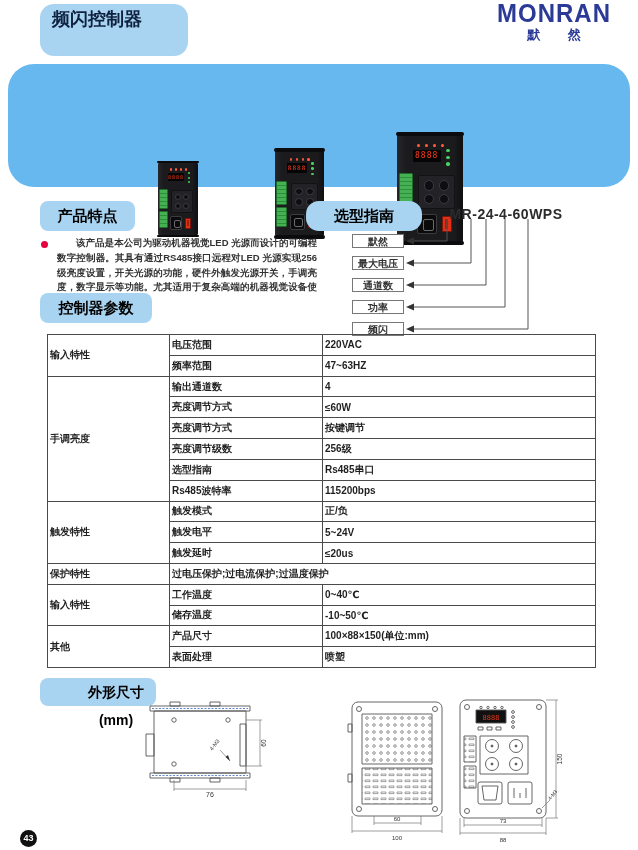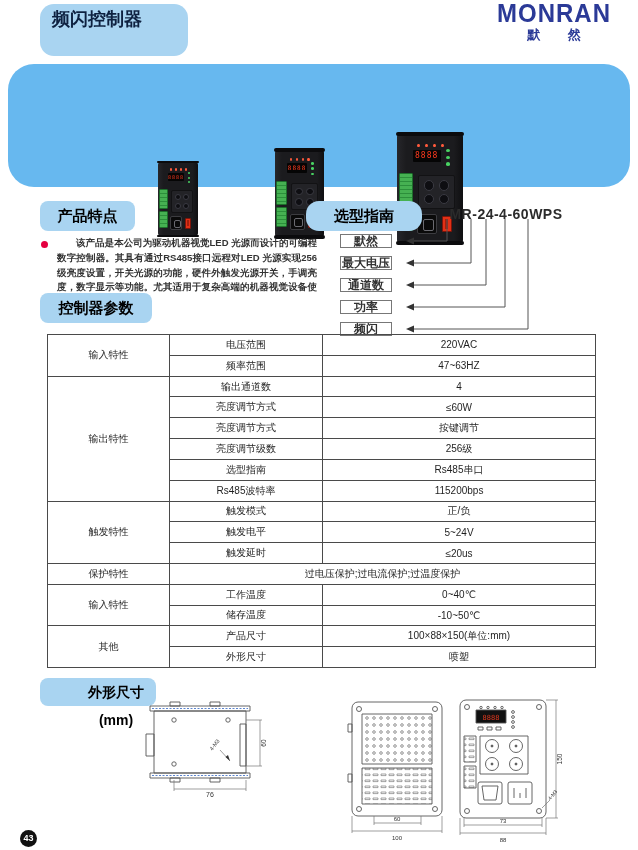--- a/index.html
+++ b/index.html
@@ -75,33 +75,33 @@
     position:absolute; left:57px; top:236px; width:260px;
     font-size:9.5px; line-height:14.8px; font-weight:bold; color:#333;
     text-indent:2em; text-align:justify;
   }
   
   .model-no {
     position:absolute; left:414px; top:206px; width:150px; text-align:center;
     font-size:14px; font-weight:bold; color:#2b2b2b; letter-spacing:0.5px;margin-left:17px;
   }
   .sel-box {
-    position:absolute; left:340px; width:52px; height:14px;
+    position:absolute; left:352px; width:52px; height:14px;
     border:1px solid #777; background:#fff; text-align:center;
-    font-size:12px; line-height:13px; color:#333; font-weight:bold;
+    font-size:10px; line-height:13px; color:#333; font-weight:bold;
   }
   .sel-svg { position:absolute; left:340px; top:216px; }
   
   table.params-table {
     position:absolute; left:47px; top:334px; width:548px; height:334px;
     border-collapse:collapse; table-layout:fixed; font-size:10px; color:#1f1f1f;
   }
   table.params-table td {
-    border:1px solid #4a4a4a; text-align:center; vertical-align:middle;
-    padding:0 2px; overflow:hidden;
+    border:1px solid #4a4a4a; text-align:left; vertical-align:middle;
+    padding:0 2px; overflow:hidden;font-weight:bold;
   }
   
   .dim-svg { position:absolute; left:140px; top:694px; }
   .dim-svg * { vector-effect:non-scaling-stroke; }
   
   .page-num {
     position:absolute; left:20px; top:830px; width:17px; height:17px;
     background:#111; color:#fff; border-radius:50%;
     font-size:9px; font-weight:bold; text-align:center; line-height:17px;
   }
@@ -241,21 +241,21 @@
     <tr>
       <td rowspan="2">输入特性</td>
       <td>电压范围</td>
       <td>220VAC</td>
     </tr>
     <tr>
       <td>频率范围</td>
       <td>47~63HZ</td>
     </tr>
     <tr>
-      <td rowspan="6">输出特性</td>
+      <td rowspan="6">手调亮度</td>
       <td>输出通道数</td>
       <td>4</td>
     </tr>
     <tr>
       <td>亮度调节方式</td>
       <td>≤60W</td>
     </tr>
     <tr>
       <td>亮度调节方式</td>
       <td>按键调节</td>
@@ -297,21 +297,21 @@
     <tr>
       <td>储存温度</td>
       <td>-10~50℃</td>
     </tr>
     <tr>
       <td rowspan="2">其他</td>
       <td>产品尺寸</td>
       <td>100×88×150(单位:mm)</td>
     </tr>
     <tr>
-      <td>外形尺寸</td>
+      <td>表面处理</td>
       <td>喷塑</td>
     </tr>
   </tbody>
 </table>
 
 <div class="pill dims">外形尺寸(mm)</div>
 
 <svg class="dim-svg" width="470" height="150">
   <defs>
     <pattern id="dots" width="7" height="7" patternUnits="userSpaceOnUse">

